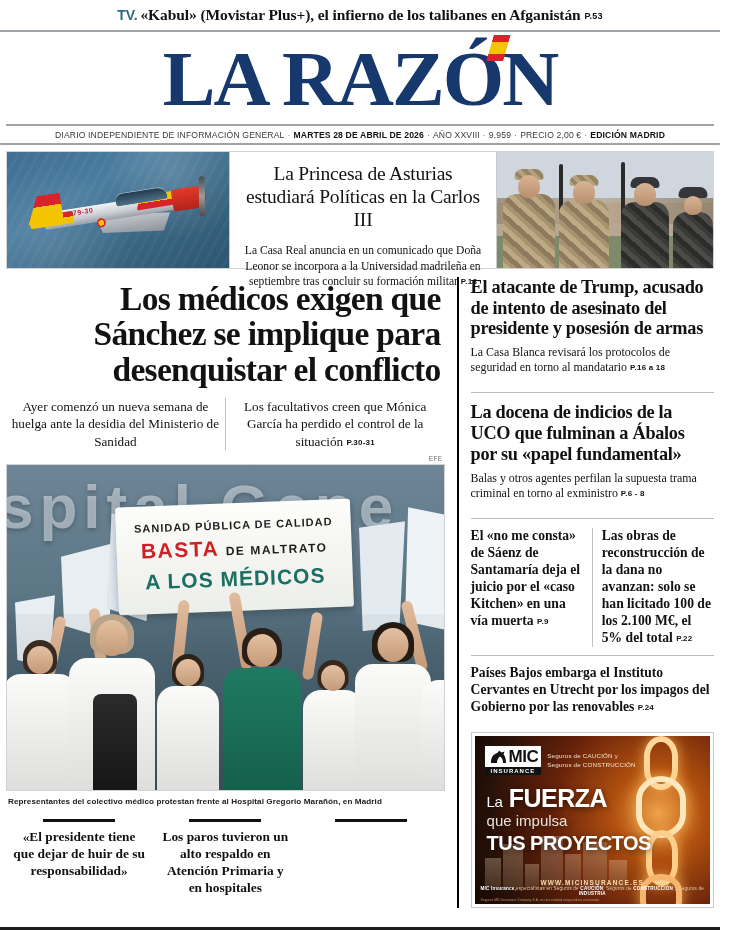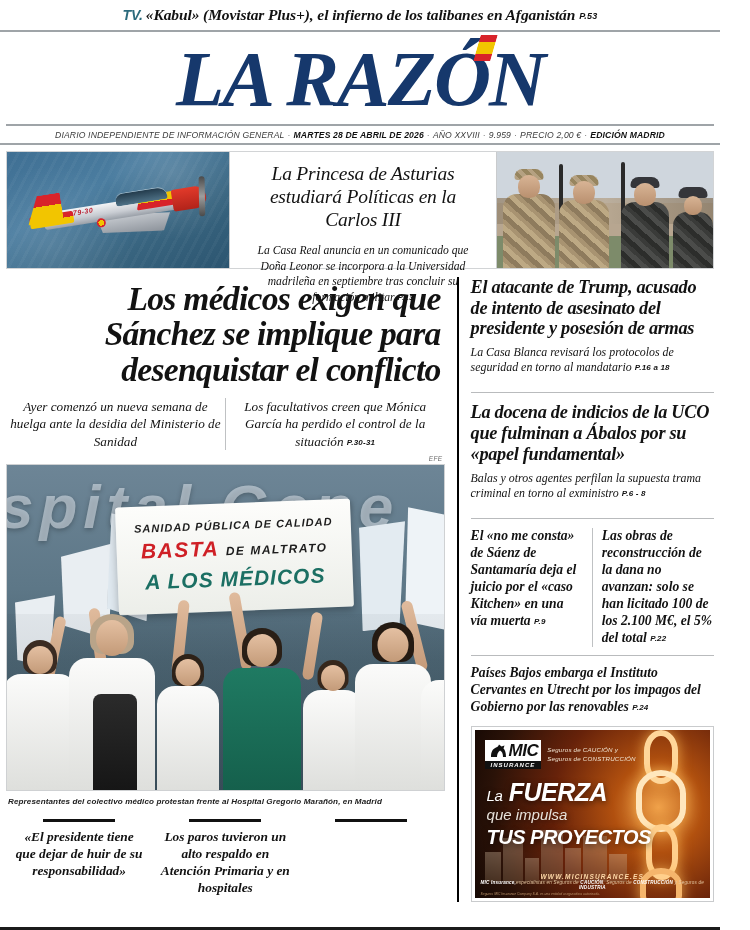--- a/index.html
+++ b/index.html
@@ -3,21 +3,21 @@
 <meta charset="utf-8">
 <style>
   * { box-sizing: border-box; margin: 0; padding: 0; }
   html, body {
     width: 750px; height: 930px;
     background: #ffffff;
     font-family: "Liberation Serif", serif;
     color: #121212;
     overflow: hidden;
   }
-  .page { position: relative; width: 720px; height: 930px; background:#fff;font-style:italic; }
+  .page { position: relative; width: 720px; height: 930px; background:#fff; }
 
   
   .tvstrip {
     height: 32px; display:flex; align-items:center; justify-content:center;
     font-size: 15.5px; font-weight: 700; letter-spacing: -0.1px;
     border-bottom: 2px solid #9fa4a8;
   }
   .tvstrip .tv-label { color:#2c6b7d; font-family:"Liberation Sans",sans-serif;
     font-weight:700; font-size:14px; margin-right:3px; }
   .tvstrip .tv-page { font-family:"Liberation Sans",sans-serif; font-size:9px;
@@ -199,21 +199,21 @@
   .r-rule { height:1px; background:#b9bbbd; margin:8px 0 9px 0; }
 
   .r-two { display:flex; }
   .r-two .c { flex:1; font-size:13.6px; font-weight:700; line-height:1.25; }
   .r-two .c:first-child { padding-right:9px; }
   .r-two .c:last-child  { padding-left:9px; border-left:1px solid #bfc1c3; }
 
   .r-brief { font-size:13.6px; font-weight:700; line-height:1.25; }
 
   
-  .ad { margin-top:10px; border:1px solid #c9cbcd; padding:3px; }
+  .ad { margin-top:16px; border:1px solid #c9cbcd; padding:3px; }
   .ad-inner { position:relative; height:168px; overflow:hidden;
     background:radial-gradient(circle at 78% 46%, #f0a24a 0%, #b1500f 22%, #67220a 52%, #2a1208 82%, #150803 100%); }
   .ad-chain { position:absolute; right:18px; top:6px; width:62px; height:158px; }
   .link { position:absolute; border:6px solid; border-radius:50%/38%;
     box-shadow:0 0 14px rgba(255,190,90,.75); }
   .ad-logo { position:absolute; left:10px; top:10px; display:flex; align-items:center; }
   .ad-logo-box { background:#fff; padding:2px 3px; display:flex; align-items:center; }
   .horse { width:21px; height:15px; }
   .mic-text { color:#fff; font-family:"Liberation Sans",sans-serif; font-weight:700;
     font-size:17px; letter-spacing:-0.5px; line-height:1; }

